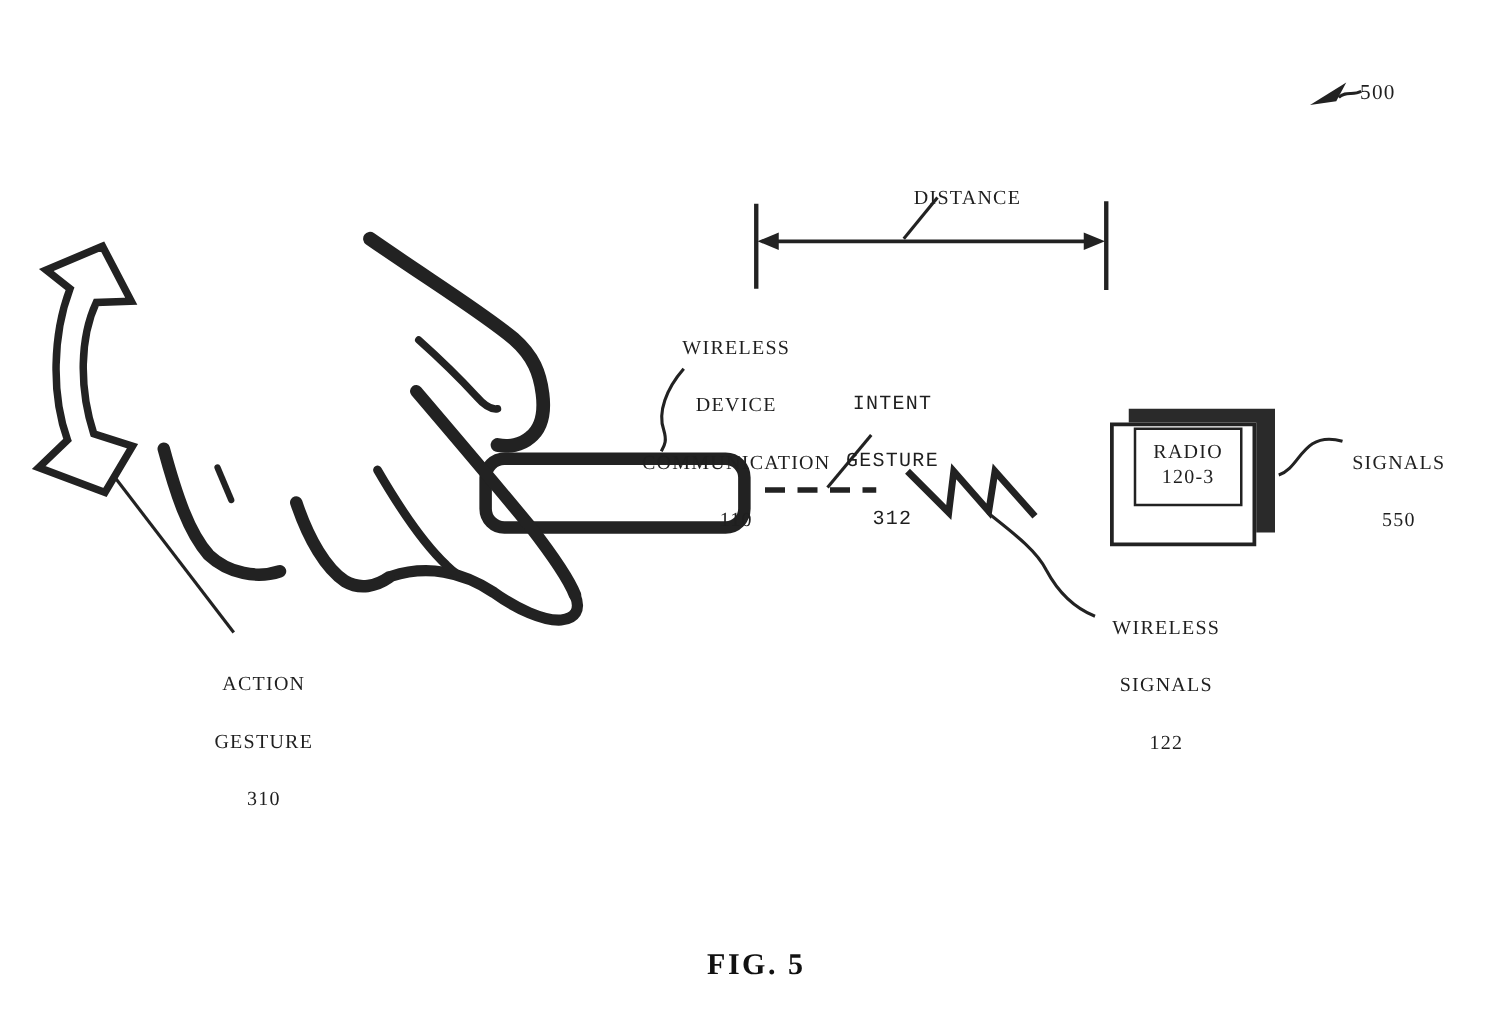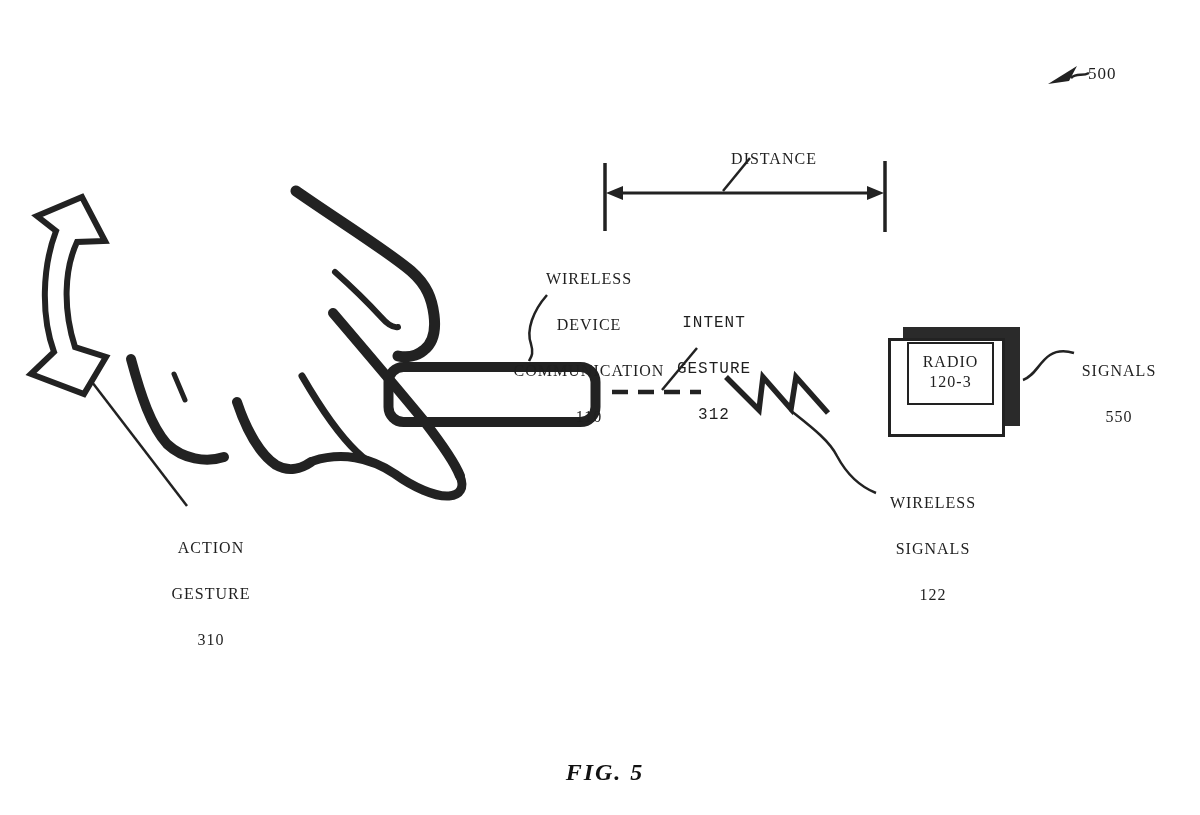--- a/index.html
+++ b/index.html
@@ -9,21 +9,21 @@
   }
   #artwork{position:absolute;left:0;top:0;z-index:1;}
   .lbl{
     position:absolute;z-index:3;text-align:center;
     font-size:16px;line-height:22px;letter-spacing:1px;color:#1f1f1f;white-space:nowrap;
   }
   .lbl span{display:block;margin-top:24px;}
   .ref-num{position:absolute;z-index:3;font-size:17px;letter-spacing:1px;color:#1f1f1f;}
   .fig-caption{
     position:absolute;z-index:3;text-align:center;
-    font-size:24px;font-weight:bold;font-style:italic;letter-spacing:2px;color:#111;
+    font-size:24px;font-weight:bold;letter-spacing:2px;color:#111;
   }
   
   .object-box{
     position:absolute;left:888px;top:338px;width:117px;height:99px;z-index:2;
     background:#ffffff;border:3.5px solid #222;box-sizing:border-box;
     box-shadow:15px -11px 0 0 #2a2a2a;
   }
   .radio-box{
     position:absolute;left:16px;top:1px;width:87px;height:63px;
     border:2.5px solid #222;box-sizing:border-box;

